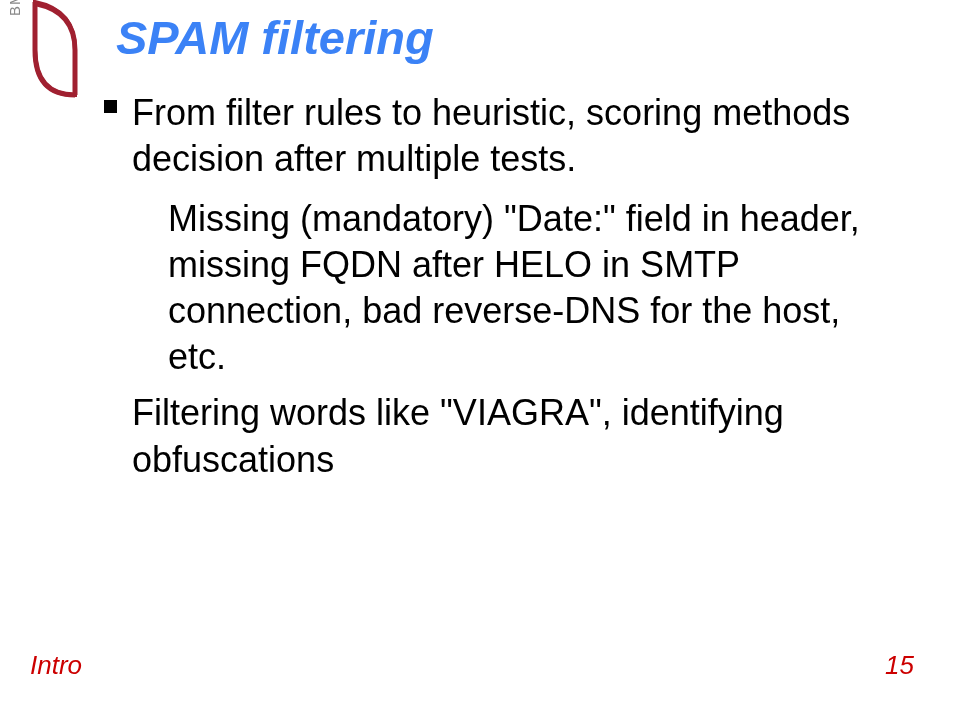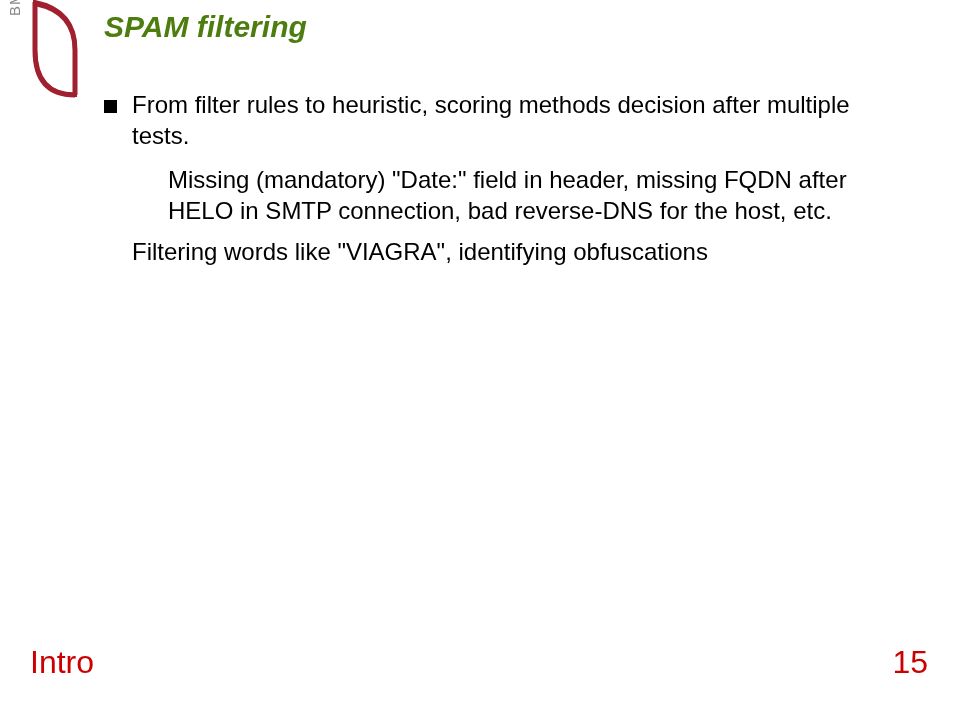--- a/index.html
+++ b/index.html
@@ -32,34 +32,34 @@
     transform-origin: left top;
     letter-spacing: 1px;
   }
   .logo-curve {
     position: absolute;
     left: 25px;
     top: 0;
   }
   .slide-title {
     position: absolute;
-    left: 104px;
+    left: 116px;
     top: 10px;
-    font-size: 30px;
+    font-size: 47px;
     font-weight: bold;
     font-style: italic;
-    color: #4d7c0f;
+    color: #3b82f6;
   }
   .content {
     position: absolute;
     left: 104px;
     top: 90px;
     width: 800px;
     color: #000;
-    font-size: 24px;
+    font-size: 36px;
     line-height: 1.28;
   }
   .bullet-item {
     position: relative;
     padding-left: 28px;
     margin-bottom: 14px;
   }
   .bullet-marker {
     position: absolute;
     left: 0;
@@ -73,25 +73,26 @@
     margin-bottom: 10px;
   }
   .plain-item {
     padding-left: 28px;
     margin-bottom: 4px;
   }
   .footer {
     position: absolute;
     bottom: 20px;
     left: 30px;
-    right: 32px;
+    right: 46px;
     display: flex;
     justify-content: space-between;
-    font-size: 32px;
+    font-size: 26px;
     color: #cc0000;
+    font-style: italic;
   }
 </style>
 </head>
 <body>
 
 <div class="logo-area">
   <span class="logo-text">BME</span>
   <svg class="logo-curve" width="70" height="130" viewBox="0 0 70 130">
     <path d="M 10 2 L 10 50 Q 10 95 50 95 L 50 50 Q 50 10 10 2 Z" fill="none" stroke="#a02030" stroke-width="4"></path>
     <path d="M 10 2 L 10 50 Q 10 95 50 95" fill="none" stroke="#a02030" stroke-width="5"></path>

